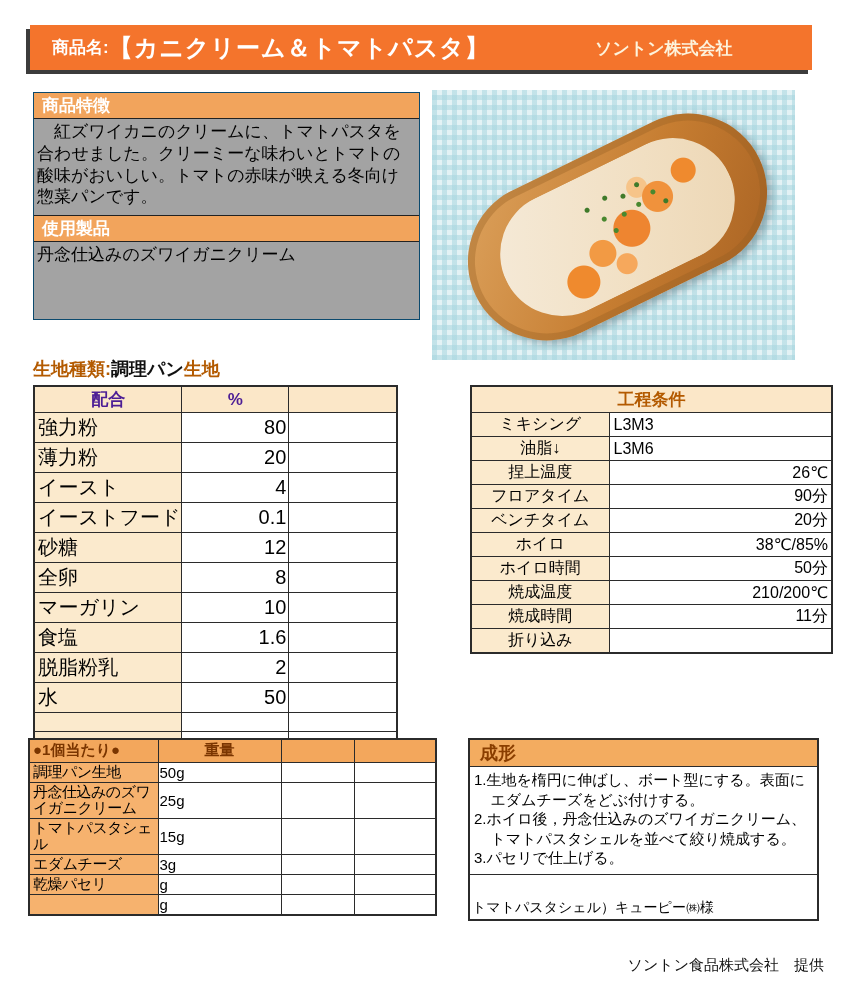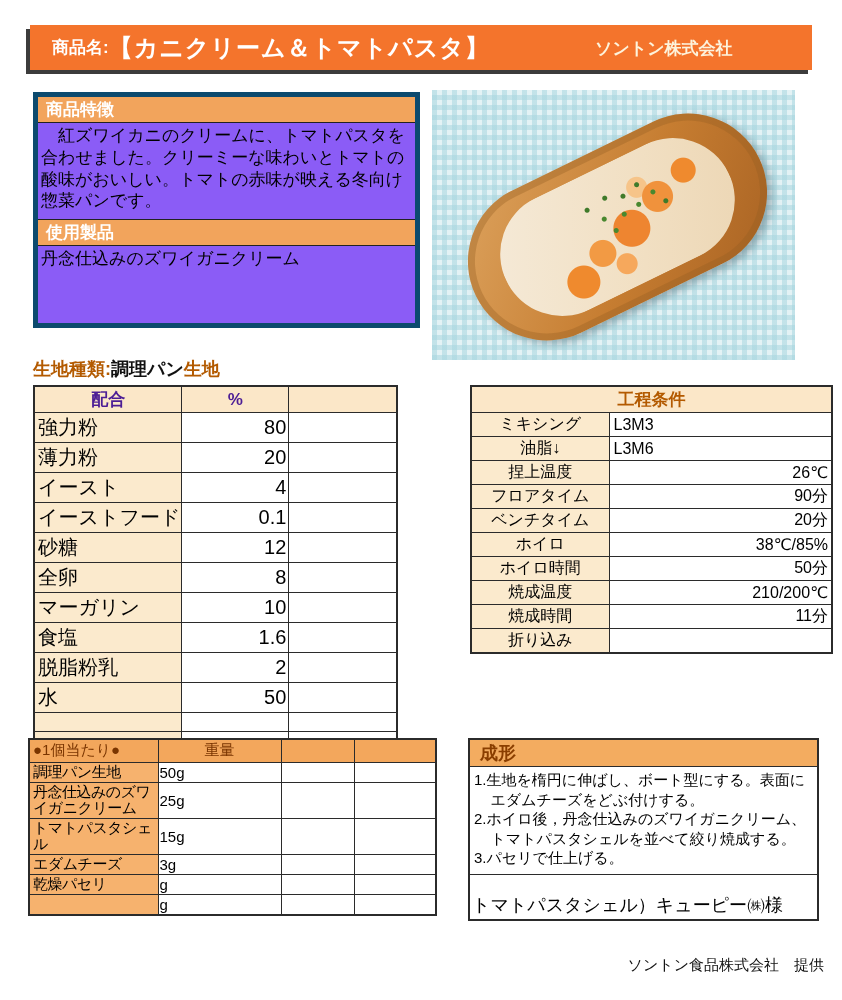--- a/index.html
+++ b/index.html
@@ -8,21 +8,21 @@
 
   
   .topbar{position:absolute;left:30px;top:25px;width:782px;height:45px;
     background:#f4742c;box-shadow:-4px 4px 0 #3c3c3c;
     display:flex;align-items:center;padding-left:22px;box-sizing:border-box;}
   .topbar .lbl{color:#ffffff;font-size:17px;font-weight:bold;}
   .topbar .ttl{color:#ffffff;font-size:24px;font-weight:bold;letter-spacing:1px;}
   .topbar .company{position:absolute;left:565px;top:12px;color:#fdf3dc;font-size:17px;font-weight:bold;}
 
   
-  .infobox{position:absolute;left:33px;top:92px;width:387px;border:5px solid #0c4a6e;box-sizing:border-box;background:#8b5cf6;}
+  .infobox{position:absolute;left:33px;top:92px;width:387px;border:1px solid #0c4a6e;box-sizing:border-box;background:#a3a3a3;}
   .info-header{height:25px;background:#f2a45c;border-bottom:1px solid #222;
     color:#ffffff;font-weight:bold;font-size:17px;line-height:25px;padding-left:8px;}
   .info-body{font-size:17px;line-height:1.28;color:#000;padding:2px 3px;box-sizing:border-box;}
   .info-body.features{height:97px;border-bottom:1px solid #222;}
   .info-body.used{height:77px;}
 
   
   .photo{position:absolute;left:432px;top:90px;width:363px;height:270px;
     background-color:#e3f2f5;
     background-image:
@@ -78,35 +78,35 @@
   
   .process{left:470px;top:385px;}
   .process th{height:23px;background:#fbe7c8;color:#b35a00;font-size:17px;font-weight:bold;text-align:center;}
   .process td{height:19px;font-size:16px;color:#000;}
   .process td.pname{background:#fbeacd;text-align:center;}
   .process td.pval{background:#fff;text-align:right;padding-right:3px;}
   .process td.pval.left{text-align:left;padding-left:4px;}
 
   
   .perpiece{left:28px;top:738px;}
-  .perpiece th{height:23px;background:#f3a75c;color:#7a3500;font-size:15px;font-weight:normal;}
+  .perpiece th{height:23px;background:#f3a75c;color:#7a3500;font-size:15px;font-weight:bold;}
   .perpiece th.h-name{text-align:left;padding-left:3px;}
   .perpiece td{font-size:15px;color:#000;}
   .perpiece td.ppname{background:#f6b26e;text-align:left;padding-left:3px;letter-spacing:-0.5px;
     white-space:normal;line-height:1.1;}
   .perpiece td.ppval{background:#fff;text-align:left;padding-right:8px;}
   .perpiece td.ppblank{background:#fff;}
 
   
   .forming{position:absolute;left:468px;top:738px;width:351px;border:2px solid #2b2b2b;box-sizing:border-box;background:#fff;}
   .forming-header{height:26px;background:#f3ac60;border-bottom:1px solid #2b2b2b;
     color:#8a3e00;font-weight:bold;font-size:18px;line-height:26px;padding-left:10px;}
   .forming-body{min-height:80px;border-bottom:1px solid #2b2b2b;padding:3px 4px 6px 4px;font-size:15px;line-height:1.3;color:#000;}
   .forming-body .step{padding-left:1.1em;text-indent:-1.1em;white-space:normal;}
-  .forming-note{height:42px;display:flex;align-items:flex-end;padding:0 2px 2px 2px;font-size:18px;color:#000;}
+  .forming-note{height:42px;display:flex;align-items:flex-end;padding:0 2px 2px 2px;font-size:14px;color:#000;}
 
   
   .footer{position:absolute;right:18px;top:956px;font-size:15px;color:#111;}
 </style>
 </head>
 <body>
 
 <div id="page">
 
   <div class="topbar">

